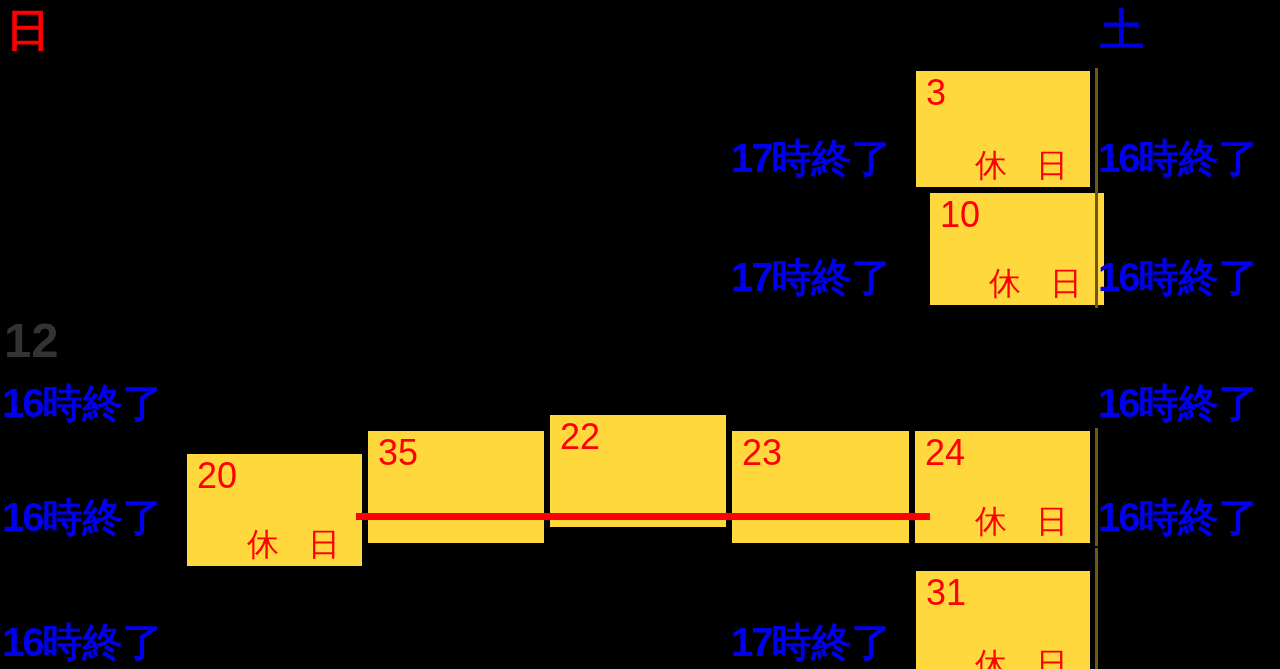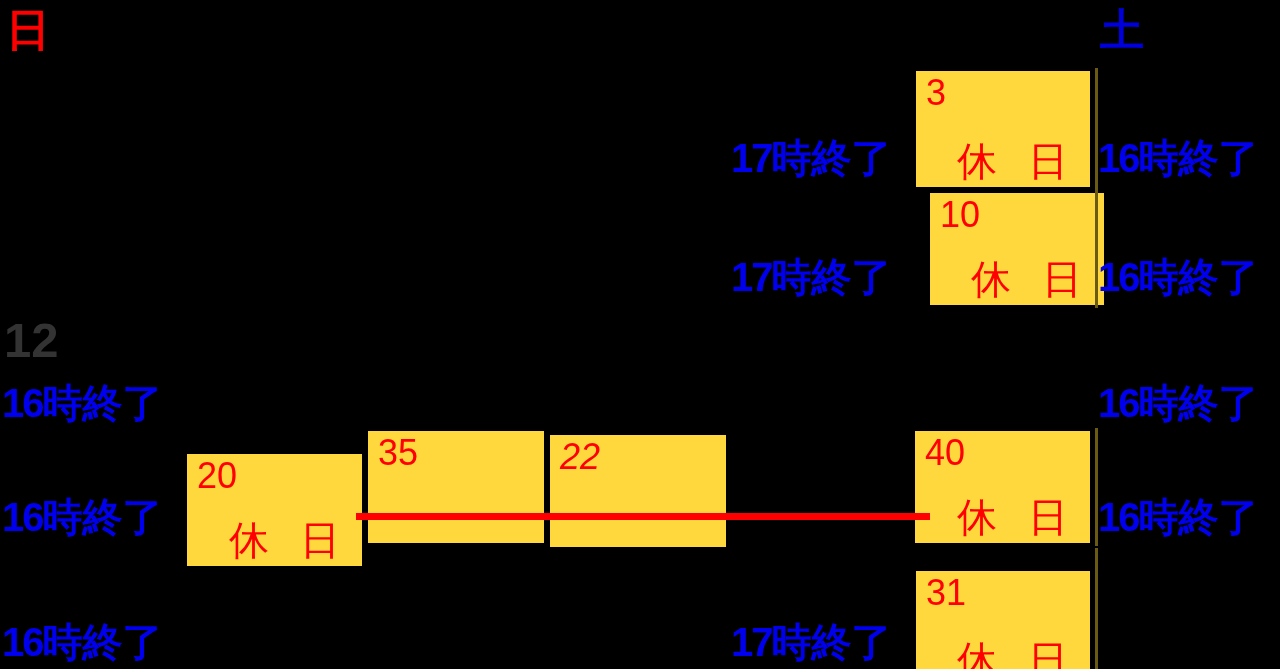--- a/index.html
+++ b/index.html
@@ -73,21 +73,21 @@
     top: 2px;
     font-size: 36px;
     color: #ff0000;
     line-height: 1.1;
     font-weight: 400;
   }
   .cell .holiday {
     position: absolute;
     right: 12px;
     bottom: 4px;
-    font-size: 40px;
+    font-size: 32px;
     color: #ff0000;
     font-weight: 400;
     letter-spacing: 10px;
     line-height: 1.1;
     white-space: nowrap;
   }
 
   
   .grid-right-rule {
     position: absolute;
@@ -152,28 +152,32 @@
   <div class="cell" style="left:184px; top:428px; width:181px; height:118px;margin-top:23px;">
     <span class="daynum">20</span>
     <span class="holiday">休 日</span>
   </div>
 
   <div class="cell" style="left:365px; top:428px; width:182px; height:118px;">
     <span class="daynum">35</span>
     <span class="holiday"></span>
   </div>
 
-  <div class="cell" style="left:547px; top:432px; width:182px; height:118px;font-style:italic;">
+  <div class="cell" style="left:547px; top:412px; width:182px; height:118px;">
     <span class="daynum">22</span>
     <span class="holiday"></span>
   </div>
 
+  <div class="cell" style="left:729px; top:428px; width:183px; height:118px;">
+    <span class="daynum">23</span>
+    <span class="holiday"></span>
+  </div>
 
   <div class="cell" style="left:912px; top:428px; width:181px; height:118px;">
-    <span class="daynum">40</span>
+    <span class="daynum">24</span>
     <span class="holiday">休 日</span>
   </div>
 
   <div class="strike" style="left:356px; top:513px; width:574px;"></div>
 
   <div class="note" style="left:1098px; top:497px;">
     <span class="num">16</span><span class="tail">時終了</span>
   </div>
 
   <div class="note" style="left:2px; top:622px;">

